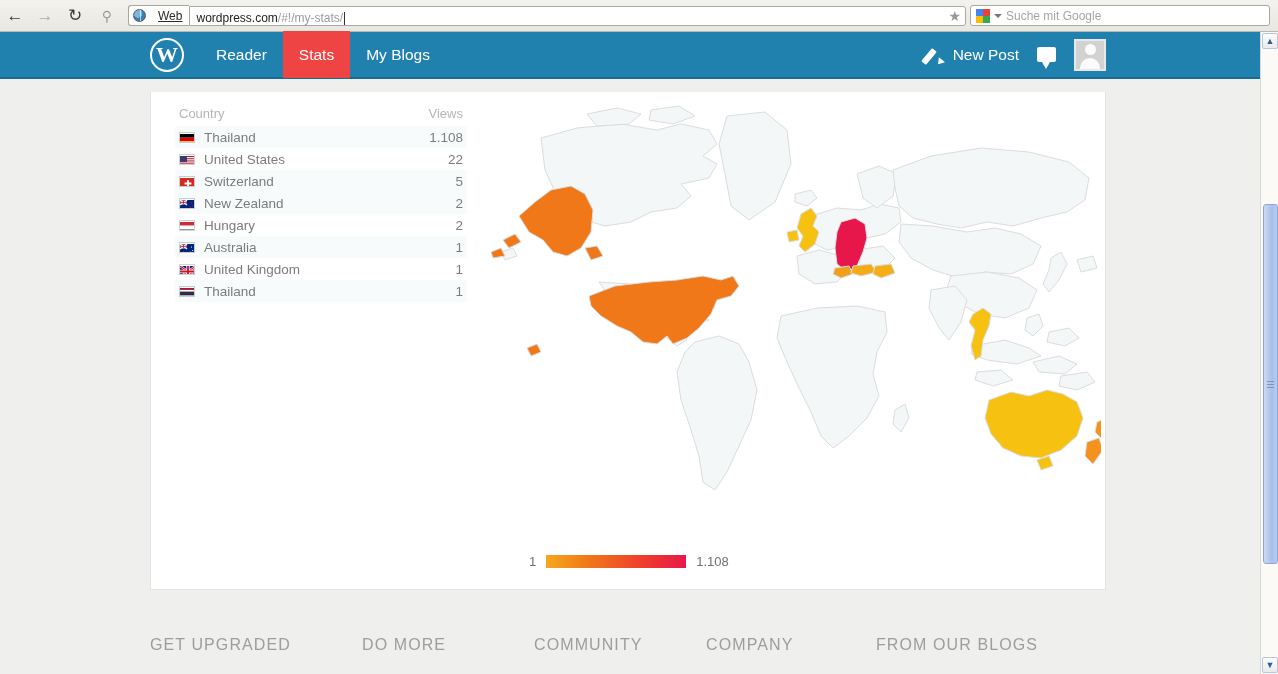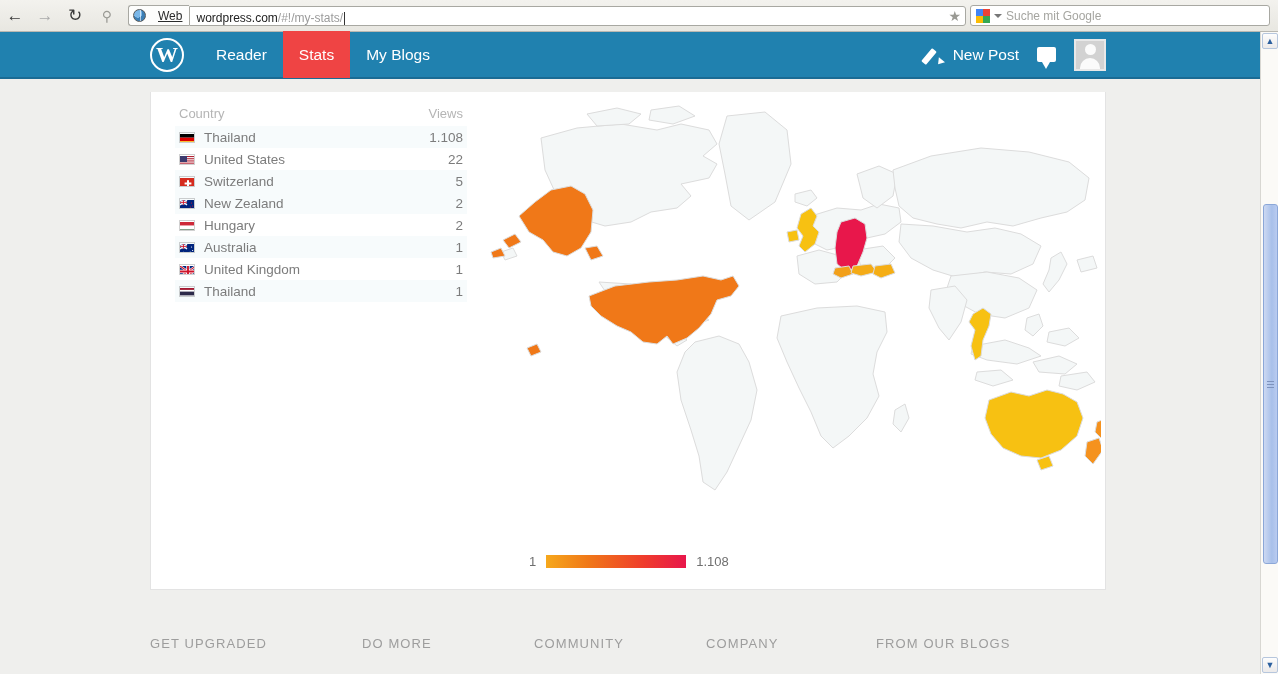--- a/index.html
+++ b/index.html
@@ -167,21 +167,21 @@
     font-size: 13px; color: #6f6f6f;
   }
   .legend-bar {
     width: 140px; height: 13px;
     background: linear-gradient(to right, #f6a81c, #f07818 30%, #ef3c2c 70%, #e8174b);
   }
 
   
   .footer {
     position: absolute; left: 150px; top: 636px; width: 956px;
-    display: flex; font-size: 13px; color: #9d9d9d; letter-spacing: 1.1px; align-items: flex-end;
+    display: flex; font-size: 16px; color: #9d9d9d; letter-spacing: 1.1px; align-items: flex-end;
   }
   .footer span { display: block; }
   .f0 { width: 212px; } .f1 { width: 172px; } .f2 { width: 172px; } .f3 { width: 170px; }
 
   
   .scrollbar {
     position: absolute; right: 0; top: 32px; width: 18px; height: 642px;
     background: #fbfaf7; border-left: 1px solid #d8d7d2;
   }
   .sb-btn {

